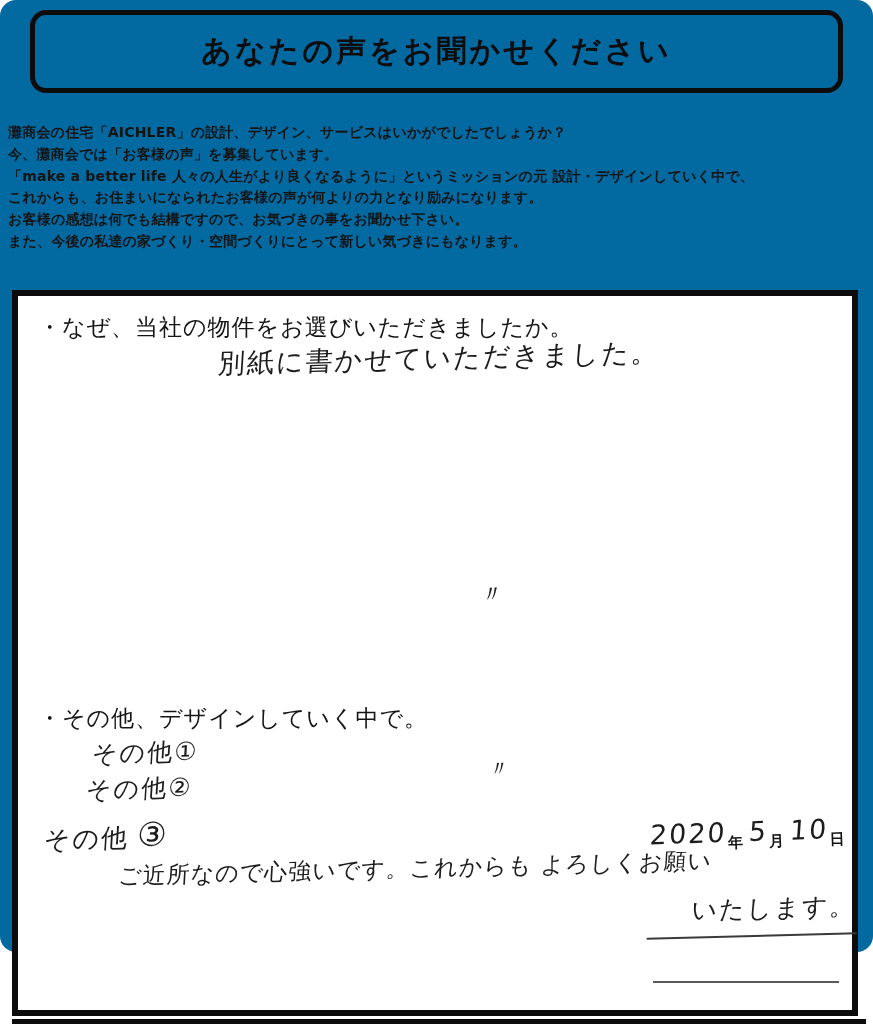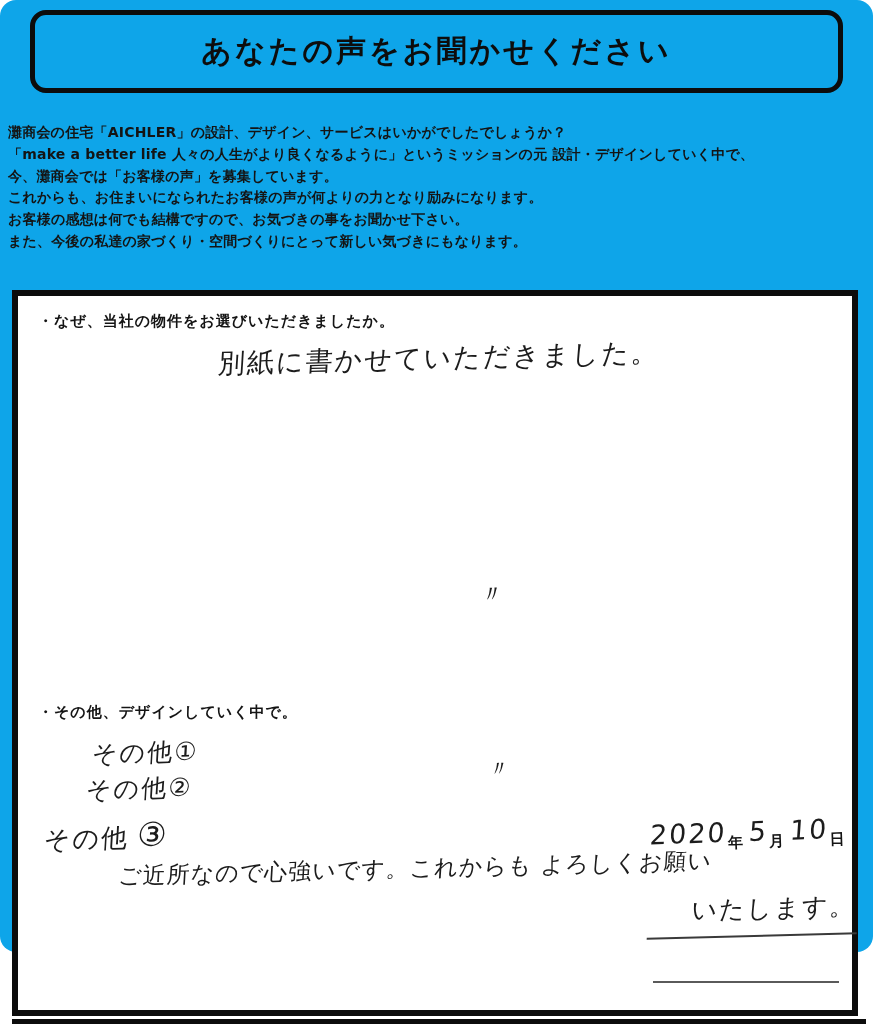--- a/index.html
+++ b/index.html
@@ -3,21 +3,21 @@
 <meta charset="utf-8">
 <style>
   html, body {
     margin: 0; padding: 0;
     width: 873px; height: 1024px;
     background: #ffffff;
     font-family: "DejaVu Sans", "Liberation Sans", sans-serif;
     color: #161616;
     overflow: hidden;
   }
-  .page { position: relative; width: 873px; height: 952px; background: #0ea5e9; border-radius: 16px; }
+  .page { position: relative; width: 873px; height: 952px; background: #0369a1; border-radius: 16px; }
 
   
   .title-box {
     position: absolute; left: 30px; top: 10px;
     width: 803px; height: 73px;
     border: 5px solid #0c0c0c; border-radius: 16px;
     display: flex; align-items: center; justify-content: center;
   }
   .title-box .title {
     font-size: 30px; font-weight: 700; letter-spacing: 3px; color: #0d0d0d;
@@ -33,21 +33,21 @@
   
   .feedback-box {
     position: absolute; left: 12px; top: 290px;
     width: 846px; height: 726px;
     border: 6px solid #0c0c0c;
     box-sizing: border-box;
     background: #fff;
   }
   .q-label {
     position: absolute;
-    font-size: 15px; font-weight: 700; color: #141414; letter-spacing: 1px;
+    font-size: 23px; font-weight: 400; color: #141414; letter-spacing: 1px;
     white-space: nowrap;
   }
   .hand {
     position: absolute;
     color: #1c1c1c; font-weight: 400;
     transform: rotate(-1.5deg) skewX(-5deg);
     letter-spacing: 2px; white-space: nowrap;
   }
   .answer-1 { left: 200px; top: 44px; font-size: 27px; }
   .ditto-1  { left: 462px; top: 282px; font-size: 24px; }
@@ -92,22 +92,22 @@
 <body>
 
 <div class="page">
 
   <div class="title-box">
     <div class="title">あなたの声をお聞かせください</div>
   </div>
 
   <div class="intro">
     <div>灘商会の住宅「AICHLER」の設計、デザイン、サービスはいかがでしたでしょうか？</div>
+    <div>今、灘商会では「お客様の声」を募集しています。</div>
     <div>「make a better life 人々の人生がより良くなるように」というミッションの元 設計・デザインしていく中で、</div>
-    <div>今、灘商会では「お客様の声」を募集しています。</div>
     <div>これからも、お住まいになられたお客様の声が何よりの力となり励みになります。</div>
     <div>お客様の感想は何でも結構ですので、お気づきの事をお聞かせ下さい。</div>
     <div>また、今後の私達の家づくり・空間づくりにとって新しい気づきにもなります。</div>
   </div>
 
   <div class="feedback-box">
 
     <div class="q-label q1">・なぜ、当社の物件をお選びいただきましたか。</div>
     <div class="hand answer-1">別紙に書かせていただきました。</div>
 

